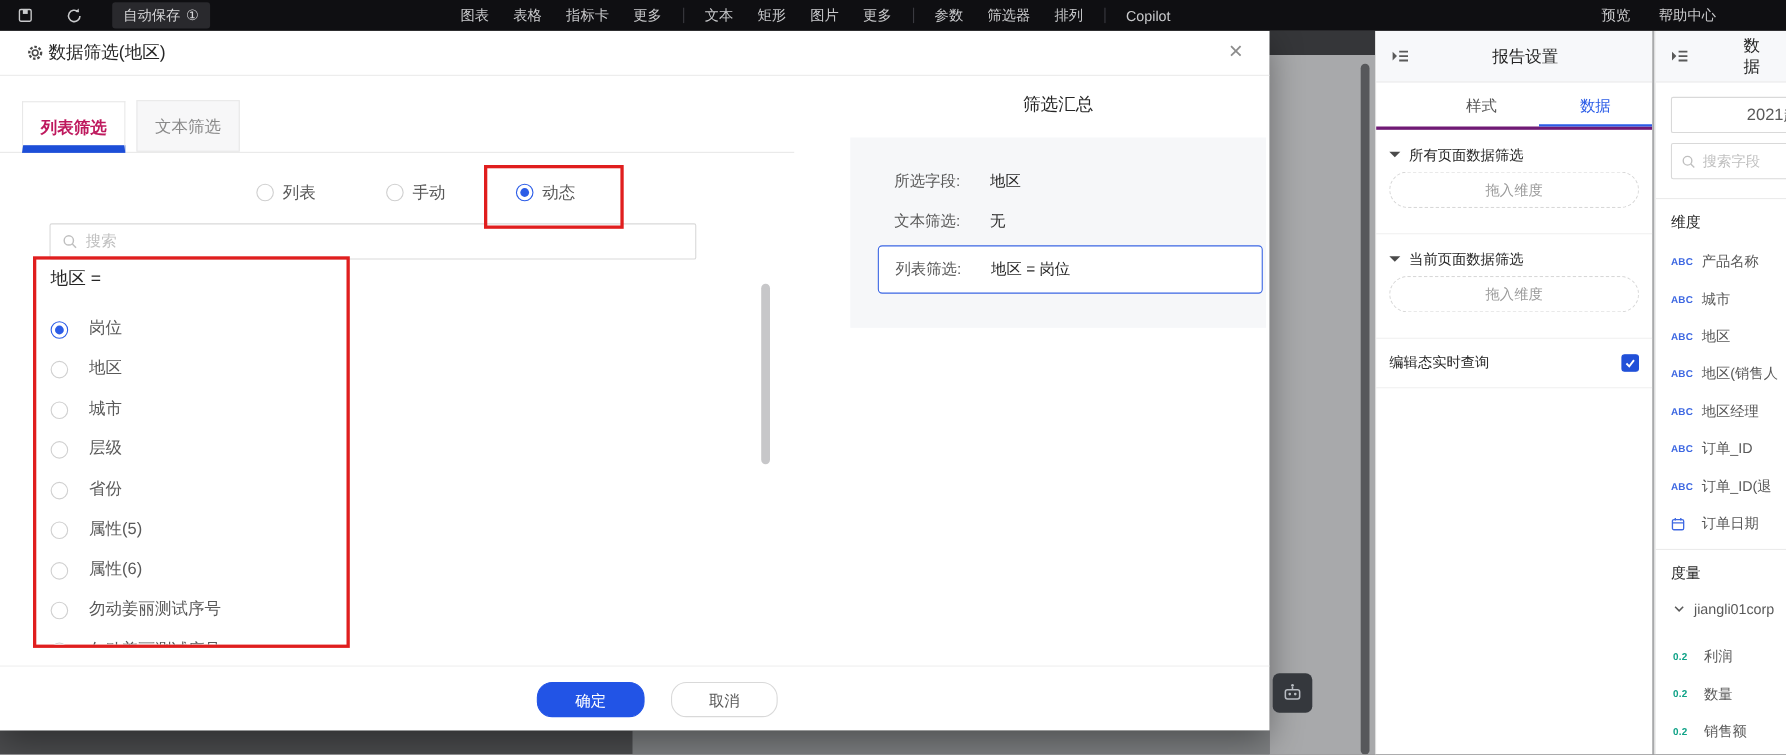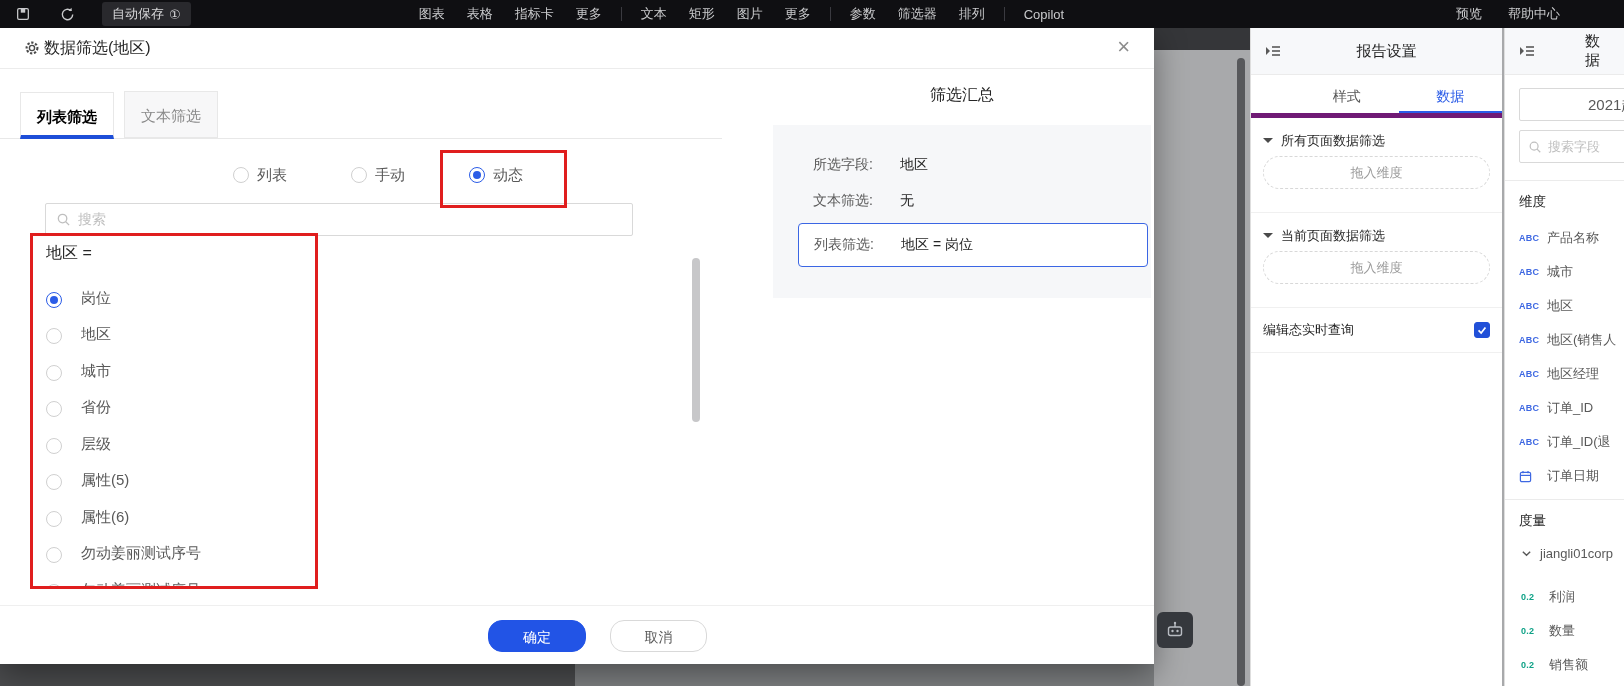--- a/index.html
+++ b/index.html
@@ -26,21 +26,21 @@
   .dialog { position:absolute; left:0; top:28px; width:1154px; height:636px; background:#fff;
             box-shadow:0 10px 30px rgba(0,0,0,.4); z-index:20; }
   .dlg-head { height:41px; border-bottom:1px solid #ececec; display:flex; align-items:center; padding-left:24px; }
   .dlg-title { font-size:16px; color:#262626; font-weight:500; display:flex; align-items:center; gap:4px; }
   .dlg-close { position:absolute; right:24px; top:8px; font-size:22px; line-height:22px; color:#8c8c8c; cursor:pointer; }
   .dlg-tabbar { position:absolute; left:0; top:63px; width:722px; height:48px; border-bottom:1px solid #e8e8e8;
                 padding-left:20px; display:flex; align-items:flex-end; }
   .dlg-tab { width:94px; height:47px; line-height:47px; text-align:center; font-size:15px;
              border:1px solid #e8e8e8; background:#f7f7f8; color:#8a8a8a; cursor:pointer; }
   .dlg-tab + .dlg-tab { margin-left:10px; }
-  .dlg-tab[data-active="true"] { background:#fff; color:#000000; font-weight:bold; border-bottom:4px solid #1d4ed8; margin-bottom:-1px; }
+  .dlg-tab[data-active="true"] { background:#fff; color:#be185d; font-weight:bold; border-bottom:7px solid #1d4ed8; margin-bottom:-1px; }
 
   .modes { position:absolute; left:233px; top:135px; height:24px; display:flex; align-items:center; }
   .mode { display:flex; align-items:center; gap:8px; font-size:15px; color:#595959; cursor:pointer; }
   .mode + .mode { margin-left:64px; }
 
   .radio { width:16px; height:16px; border:1px solid #d0d0d0; border-radius:50%; background:#fff; position:relative; flex:none; }
   [data-state="on"] > .radio { border-color:#2b5ce7; }
   [data-state="on"] > .radio::after { content:""; position:absolute; inset:3px; background:#2b5ce7; border-radius:50%; }
 
   .dlg-search { position:absolute; left:45px; top:175px; width:588px; height:33px; border:1px solid #d9d9d9;
@@ -78,21 +78,21 @@
   
   .panel { position:absolute; top:28px; height:658px; background:#fff; border-left:1px solid #dedede; overflow:hidden; }
   .panel-report { left:1250px; width:252px; }
   .panel-data { left:1504px; width:120px; }
   .p-head { height:47px; background:#f7f8fa; border-bottom:1px solid #ebebeb; display:flex; align-items:center; padding:0 12px; }
   .p-title { font-size:15px; color:#262626; font-weight:500; }
   .panel-report .p-title { flex:1; text-align:center; }
   .panel-data .p-title { margin-left:48px; }
   .collapse-ic { width:20px; height:20px; flex:none; cursor:pointer; }
 
-  .rp-tabs { display:flex; height:43px; border-bottom:5px solid #701a75;padding-left:44px; }
+  .rp-tabs { display:flex; height:43px; border-bottom:3px solid #701a75;padding-left:44px; }
   .rp-tab { flex:1; text-align:center; line-height:42px; font-size:14px; color:#595959; cursor:pointer; }
   .rp-tab[data-active="true"] { color:#2b5ce7; font-weight:500; box-shadow:inset 0 -2px 0 #2b5ce7; }
 
   .rp-sec { display:flex; align-items:center; gap:8px; margin:14px 12px 0; font-size:13px; color:#262626; }
   .sec-caret { width:0; height:0; border:5px solid transparent; border-top-color:#4a4a4a; transform:translateY(2px); flex:none; }
   .rp-zone { margin:6px 12px 0; height:33px; border:1px dashed #d8d8d8; border-radius:17px;
              display:flex; align-items:center; justify-content:center; font-size:13px; color:#9a9a9a; cursor:pointer; }
   .rp-div { height:1px; background:#f0f0f0; margin-top:23px; }
   .rt-row { display:flex; align-items:center; justify-content:space-between; padding:0 12px; height:44px; font-size:13px; color:#262626; }
   .checkbox { width:16px; height:16px; border-radius:3px; border:1px solid #d9d9d9; background:#fff; display:flex; align-items:center; justify-content:center; cursor:pointer; flex:none; }
@@ -265,25 +265,25 @@
           <li data-state="off">
             <span class="radio"></span>
             <span>地区</span>
           </li>
           <li data-state="off">
             <span class="radio"></span>
             <span>城市</span>
           </li>
           <li data-state="off">
             <span class="radio"></span>
+            <span>层级</span>
+          </li>
+          <li data-state="off">
+            <span class="radio"></span>
             <span>省份</span>
-          </li>
-          <li data-state="off">
-            <span class="radio"></span>
-            <span>层级</span>
           </li>
           <li data-state="off">
             <span class="radio"></span>
             <span>属性(5)</span>
           </li>
           <li data-state="off">
             <span class="radio"></span>
             <span>属性(6)</span>
           </li>
           <li data-state="off">

